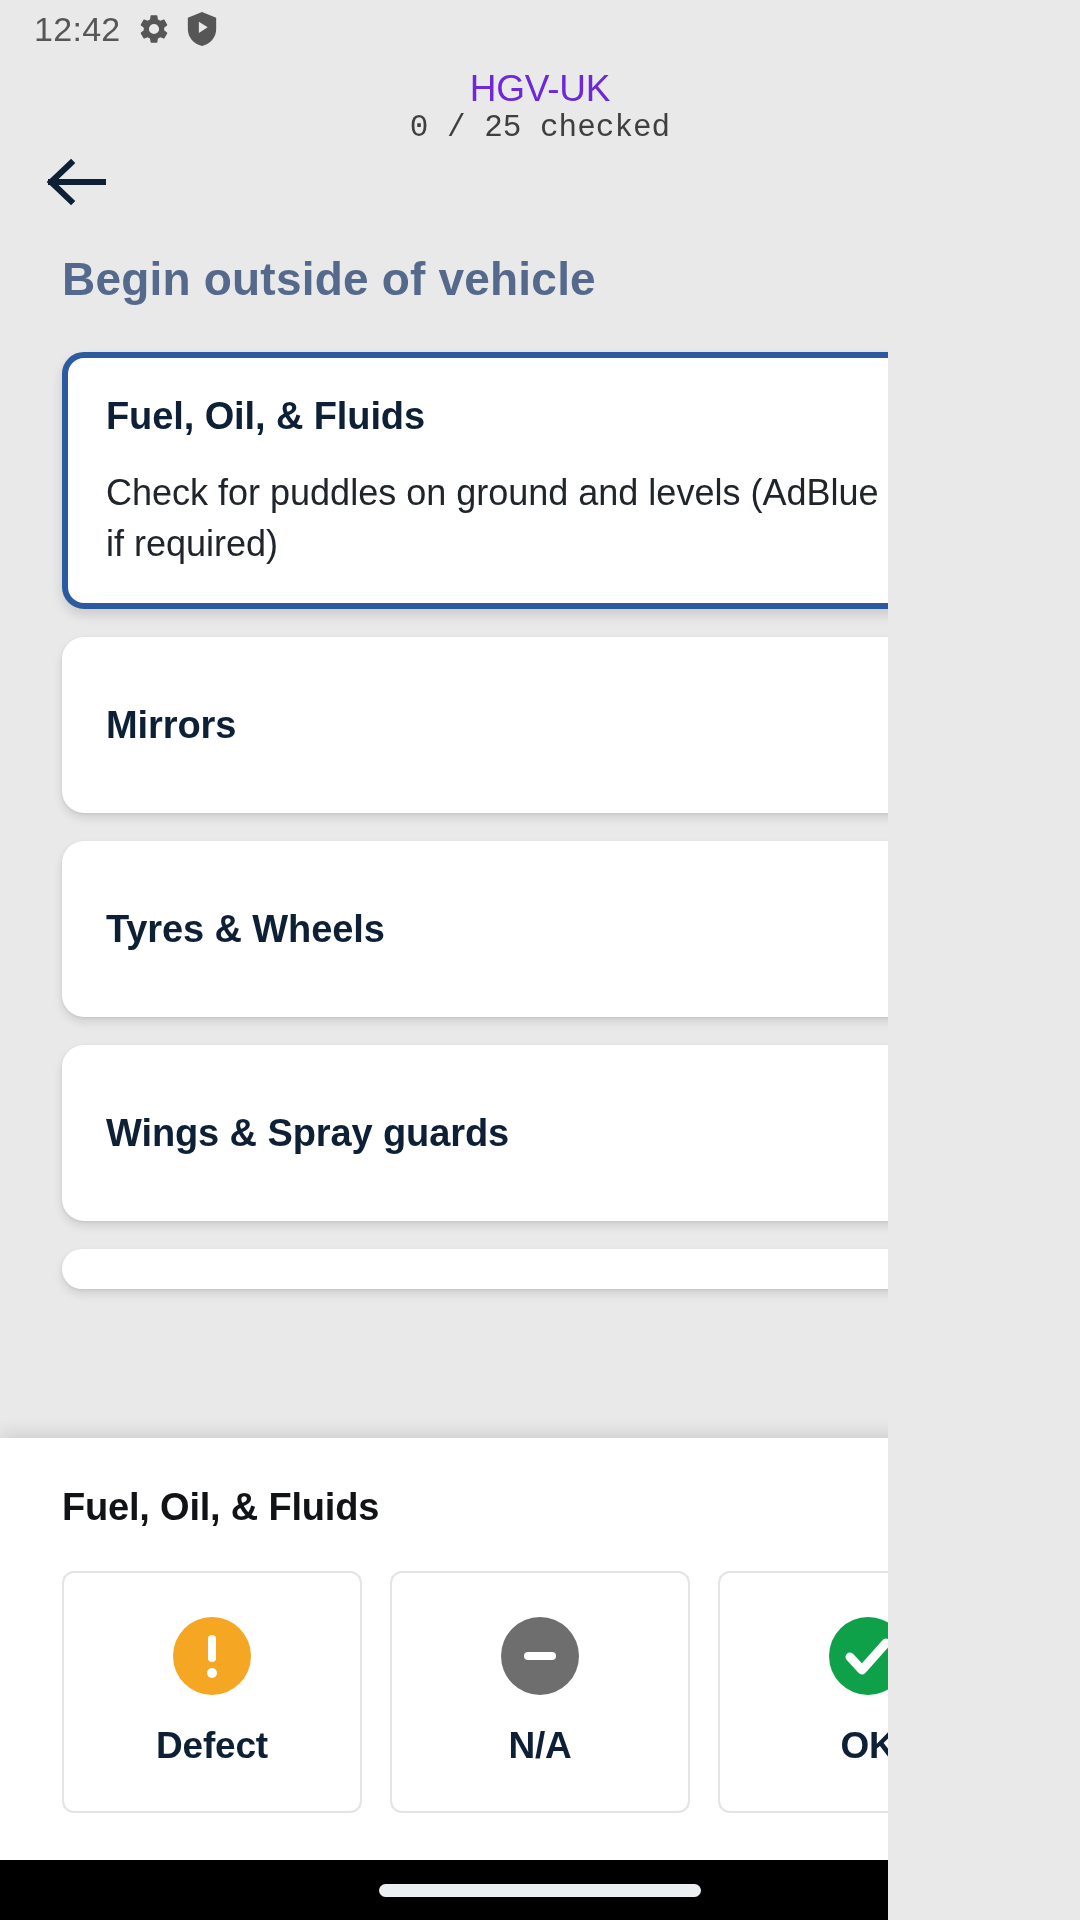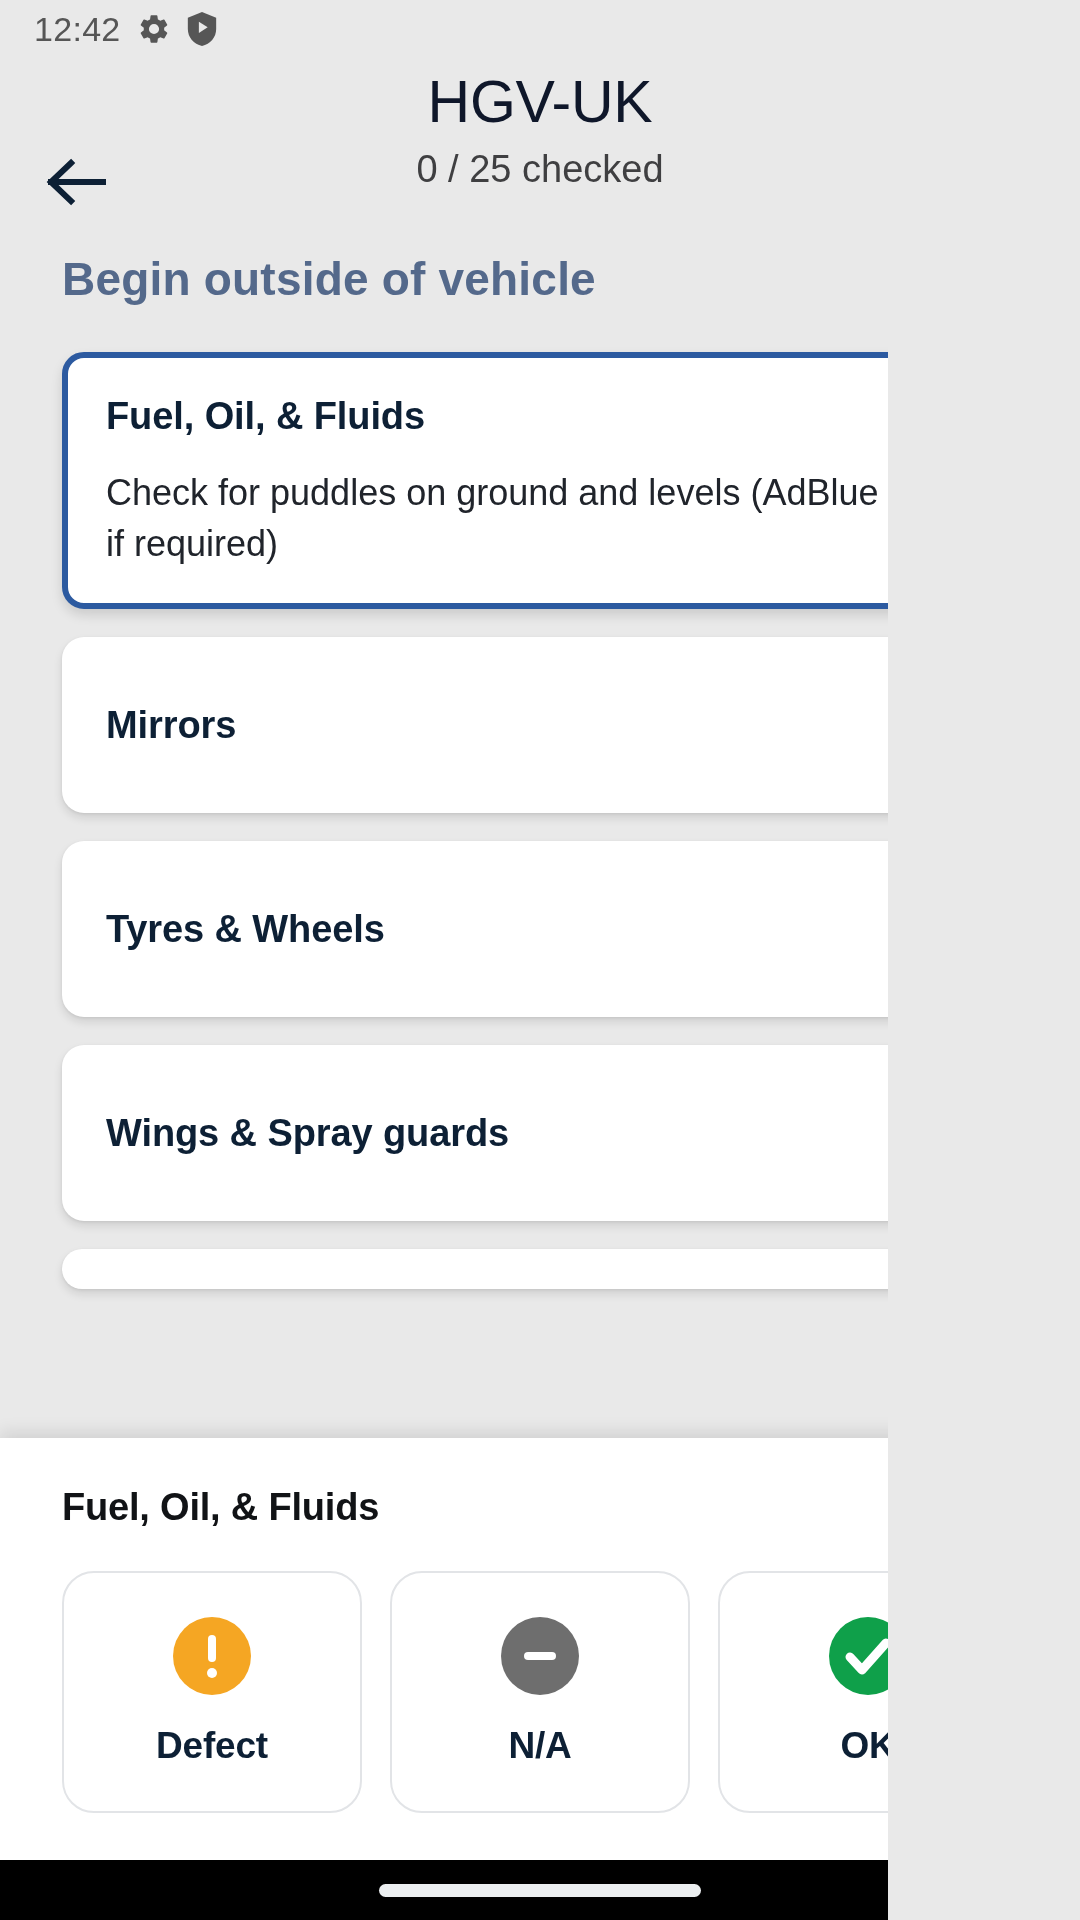--- a/index.html
+++ b/index.html
@@ -42,27 +42,26 @@
     position:absolute; left:38px; top:88px;
     width:76px; height:76px;
     display:flex; align-items:center; justify-content:center;
     cursor:pointer;
   }
   .titlewrap {
     position:absolute; left:0; top:10px; width:1080px;
     display:flex; flex-direction:column; align-items:center;
   }
   .app-title {
-    font-size:59px; color:#0f172a; letter-spacing:-0.2px;
+    font-size:37px; color:#6d28d9; letter-spacing:-0.2px;
     font-family:"Liberation Sans", sans-serif;
   }
   .app-sub {
-    margin-top:12px;
-    font-size:38px; color:#3f3f41;
-    font-family:Liberation Sans, sans-serif;
+    font-size:31px; color:#3f3f41;
+    font-family:Liberation Mono, monospace;
   }
   .filter-btn {
     position:absolute; right:40px; top:92px;
     width:72px; height:70px;
     display:flex; flex-direction:column; align-items:center; justify-content:center;
     gap:9px; cursor:pointer;
   }
   .fbar { background:#0d2035; border-radius:2px; }
   .fbar.b1 { width:58px; height:9px; }
   .fbar.b2 { width:38px; height:9px; }
@@ -135,21 +134,21 @@
     font-family:"Liberation Sans", sans-serif;
   }
   .actions {
     margin-top:42px;
     display:flex; gap:28px;
   }
   .action {
     flex:1;
     height:242px;
     border:2px solid #e2e4e7;
-    border-radius:32px;
+    border-radius:12px;
     background:#ffffff;
     display:flex; flex-direction:column;
     align-items:center; justify-content:center;
     gap:30px;
     cursor:pointer;
   }
   .action-ico {
     width:78px; height:78px; border-radius:50%;
     display:flex; align-items:center; justify-content:center;
   }

